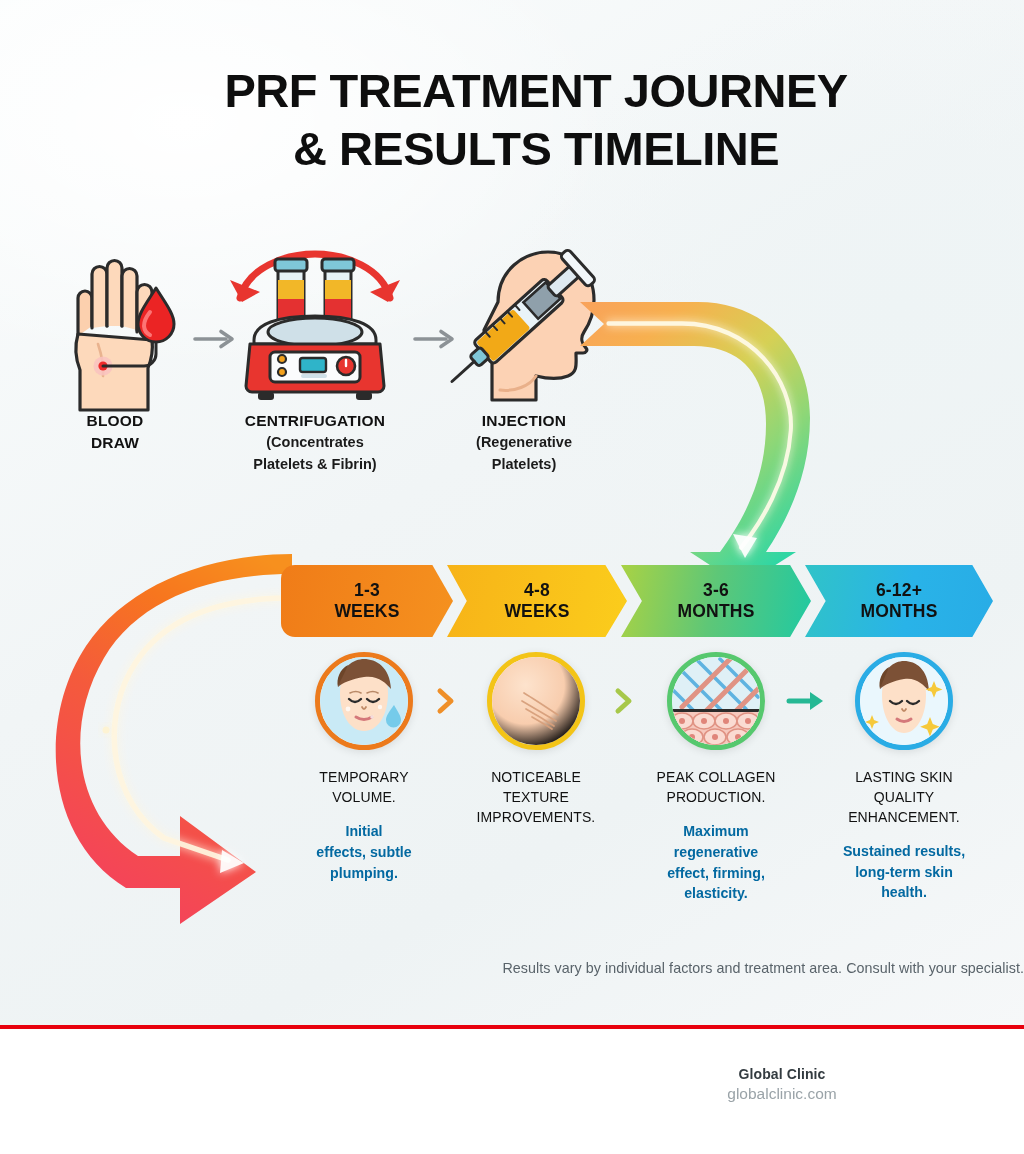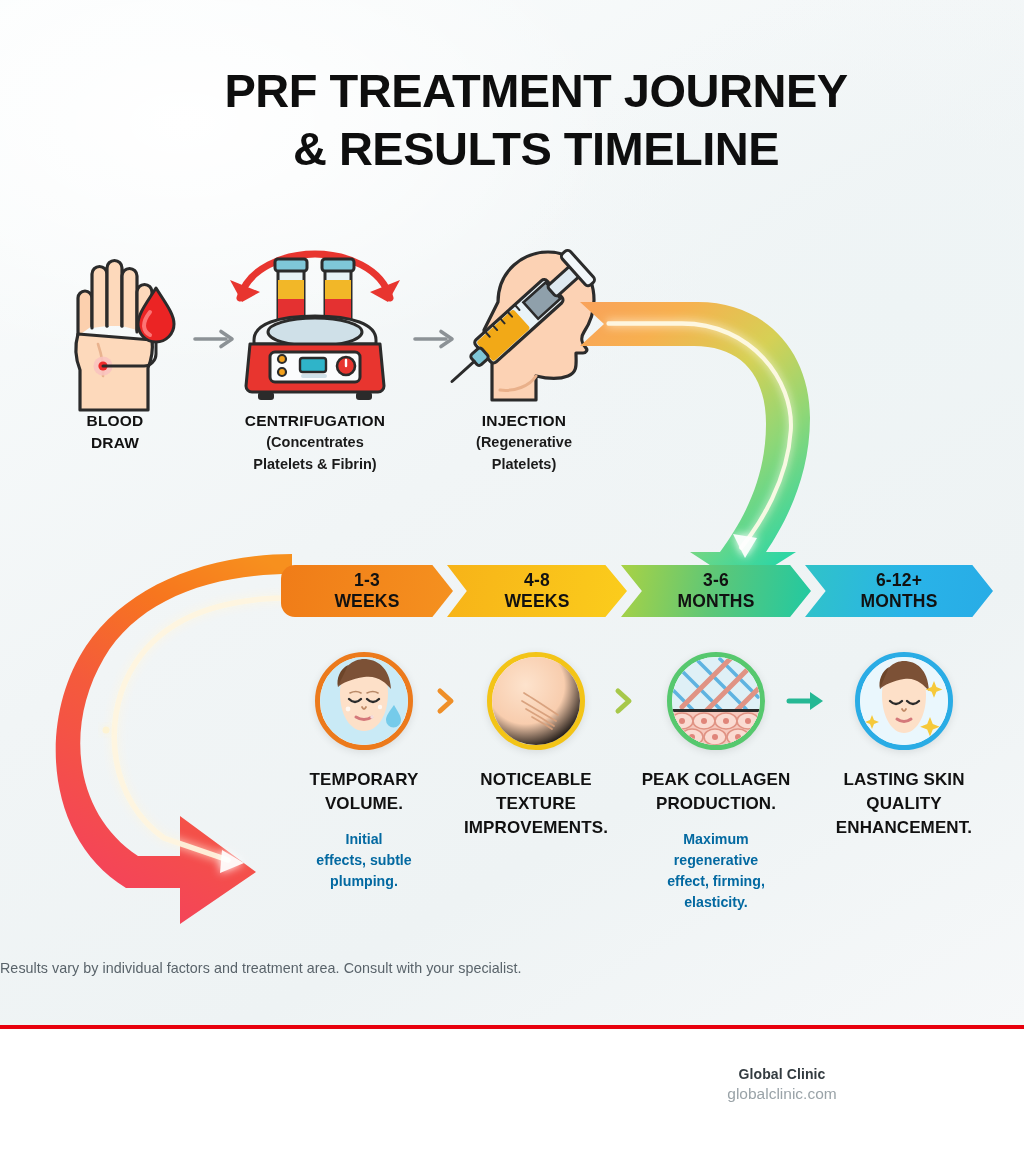--- a/index.html
+++ b/index.html
@@ -58,21 +58,21 @@
   .gray-arrow {
     position: absolute; width: 44px; height: 22px;
   }
 
   
   .timeline {
     position: absolute; left: 281px; top: 565px;
     width: 712px; height: 72px;
   }
   .chev {
-    position: absolute; top: 0; height: 52px;
+    position: absolute; top: 0; height: 72px;
     display: flex; flex-direction: column;
     align-items: center; justify-content: center;
     color: #111; font-weight: 800; font-size: 17.5px; line-height: 1.18;
     letter-spacing: .2px;
     text-align: center;
   }
   .chev span { display: block; }
   .chev-0 {
     left: 0; width: 172px;
     background: linear-gradient(100deg, #f07c18 0%, #f5911f 100%);
@@ -102,35 +102,35 @@
   .res-col { position: absolute; top: 0; width: 166px; text-align: center; }
   .res-circle {
     width: 98px; height: 98px; border-radius: 50%;
     margin: 0 auto 18px auto;
     position: relative;
     background: #fff;
     box-shadow: 0 2px 8px rgba(0,0,0,.10);
     overflow: hidden;
   }
   .res-title {
-    font-weight: 700; font-size: 17px; color: #111; line-height: 1.42;
+    font-weight: 400; font-size: 14px; color: #111; line-height: 1.42;
     letter-spacing: .1px;
   }
   .res-desc {
     font-size: 14.2px; color: #0369a1; line-height: 1.47; font-weight: 700;
     margin-top: 13px;
   }
   .res-sep {
     position: absolute; top: 34px; width: 26px; height: 30px;
   }
 
   
   .disclaimer {
     position: absolute; left: 0; top: 960px; width: 1024px;
-    text-align: left; font-size: 14.3px; color: #59636a;
+    text-align: right; font-size: 14.3px; color: #59636a;
     letter-spacing: .05px;
   }
   .red-rule {
     position: absolute; left: 0; top: 1025px; width: 1024px; height: 4px;
     background: #e8000d;
   }
   .footerbar {
     position: absolute; left: 0; top: 1029px; width: 1024px; height: 125px;
     background: #ffffff;
   }
@@ -523,20 +523,25 @@
             <path d="M12 58 l2 5 l5 2 l-5 2 l-2 5 l-2 -5 l-5 -2 l5 -2 Z"></path>
             <path d="M70 60 l2.8 7 l7 2.8 l-7 2.8 l-2.8 7 l-2.8 -7 l-7 -2.8 l7 -2.8 Z"></path>
           </g>
         </svg>
       </div>
       <div class="res-title">
         <span>LASTING SKIN</span><br>
         <span>QUALITY</span><br>
         <span>ENHANCEMENT.</span>
       </div>
+      <div class="res-desc">
+        <span>Sustained results,</span><br>
+        <span>long-term skin</span><br>
+        <span>health.</span>
+      </div>
     </div>
   </div>
 
   <div class="disclaimer">Results vary by individual factors and treatment area. Consult with your specialist.</div>
   <div class="red-rule"></div>
   <div class="footerbar"></div>
   <div class="brand">
     <div class="brand-name">Global Clinic</div>
     <div class="brand-url">globalclinic.com</div>
   </div>

